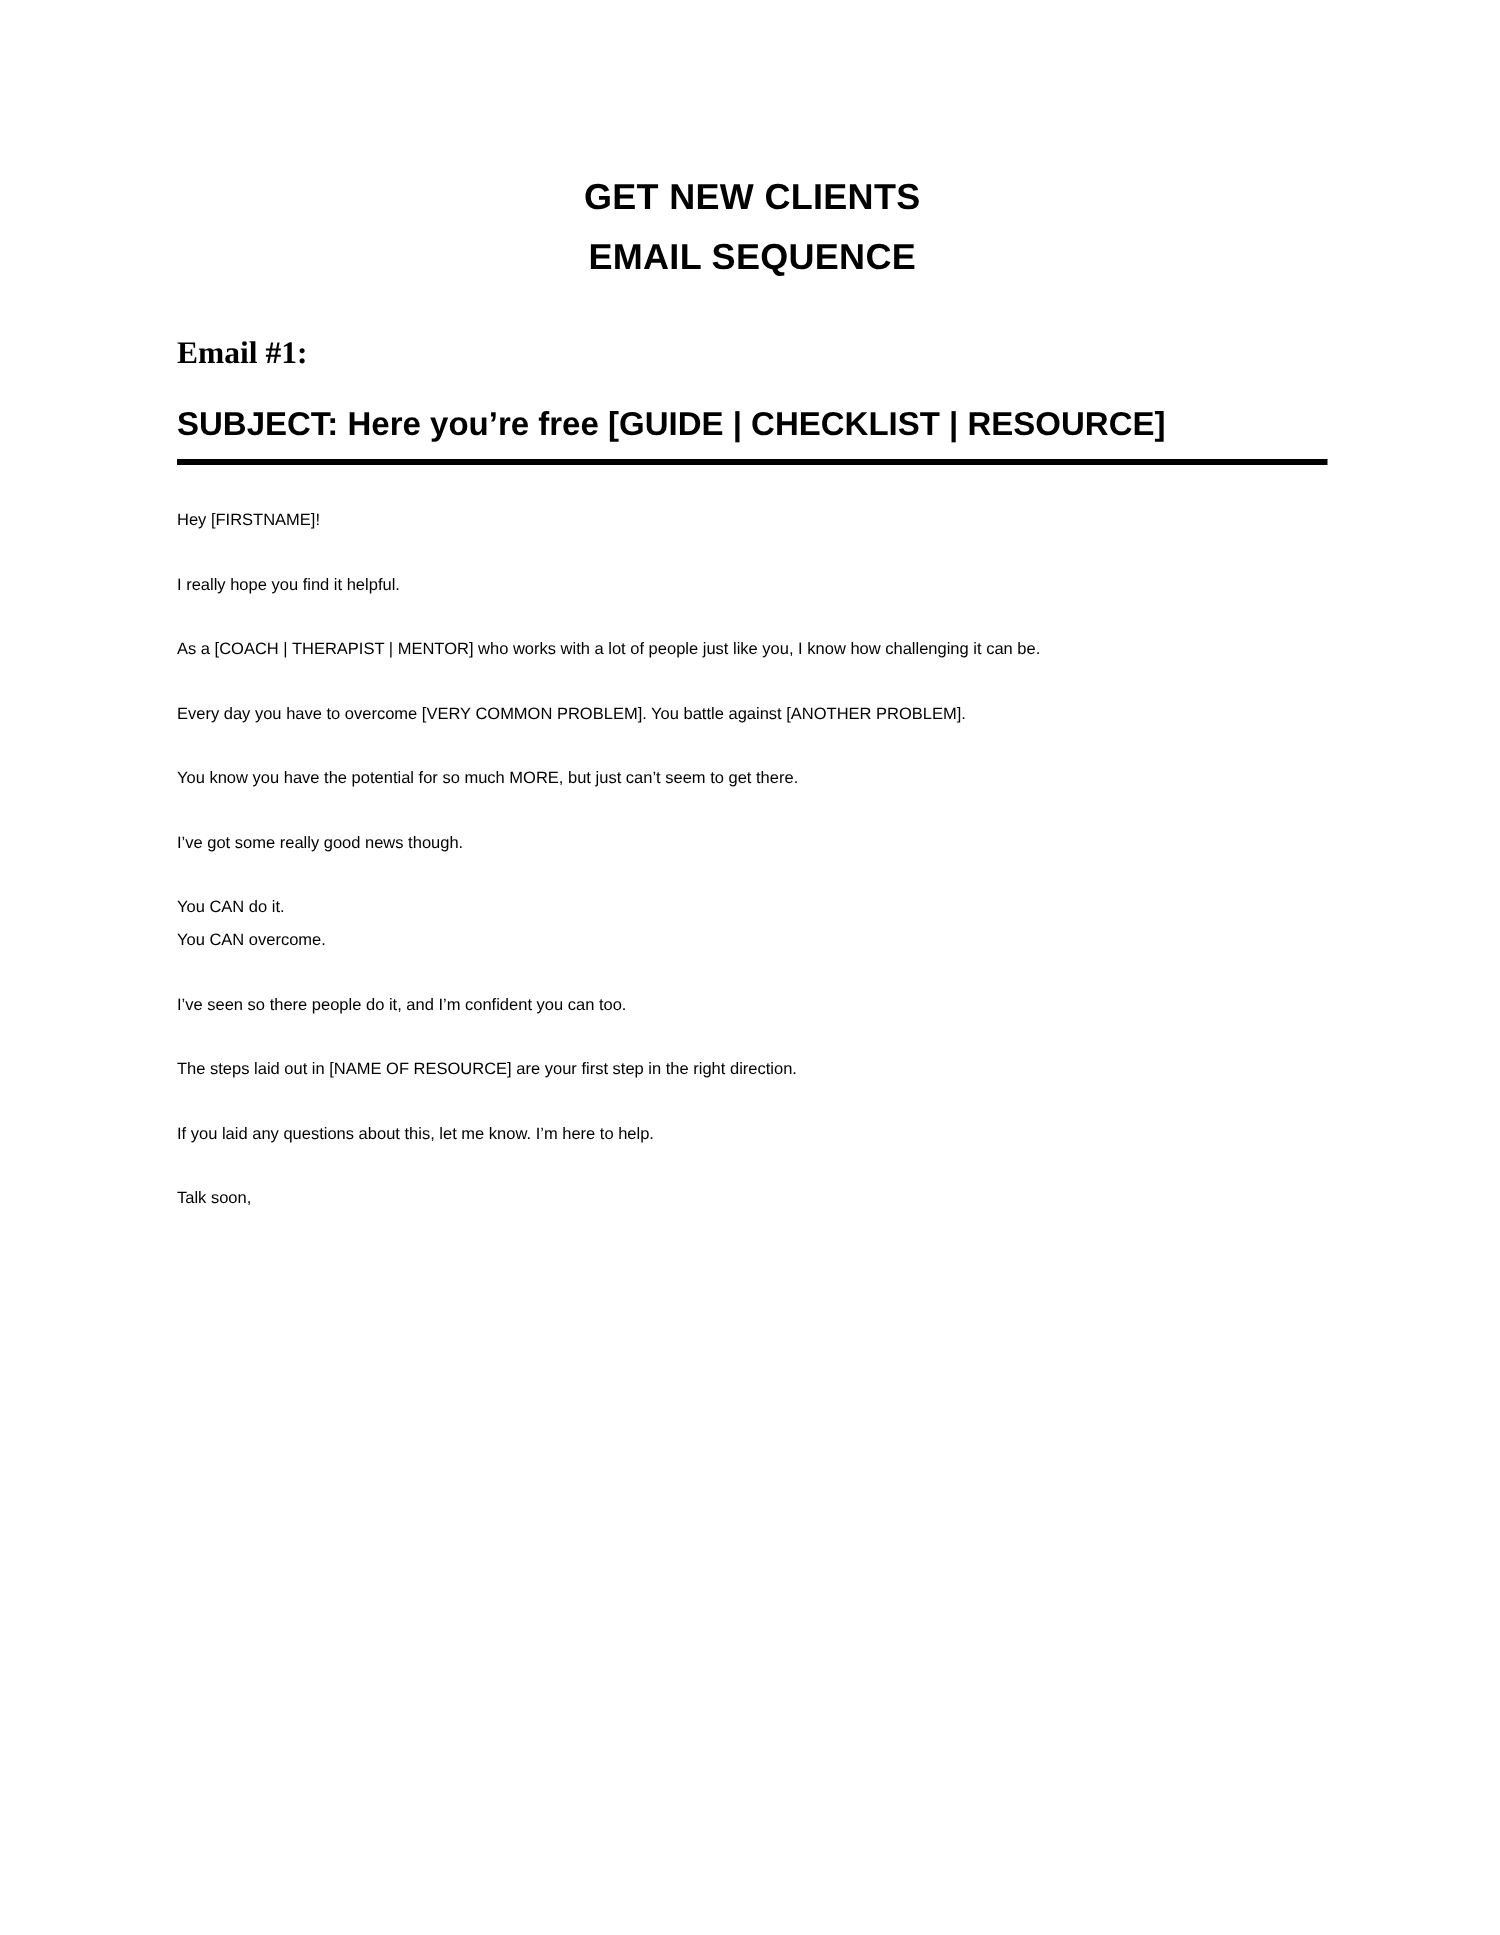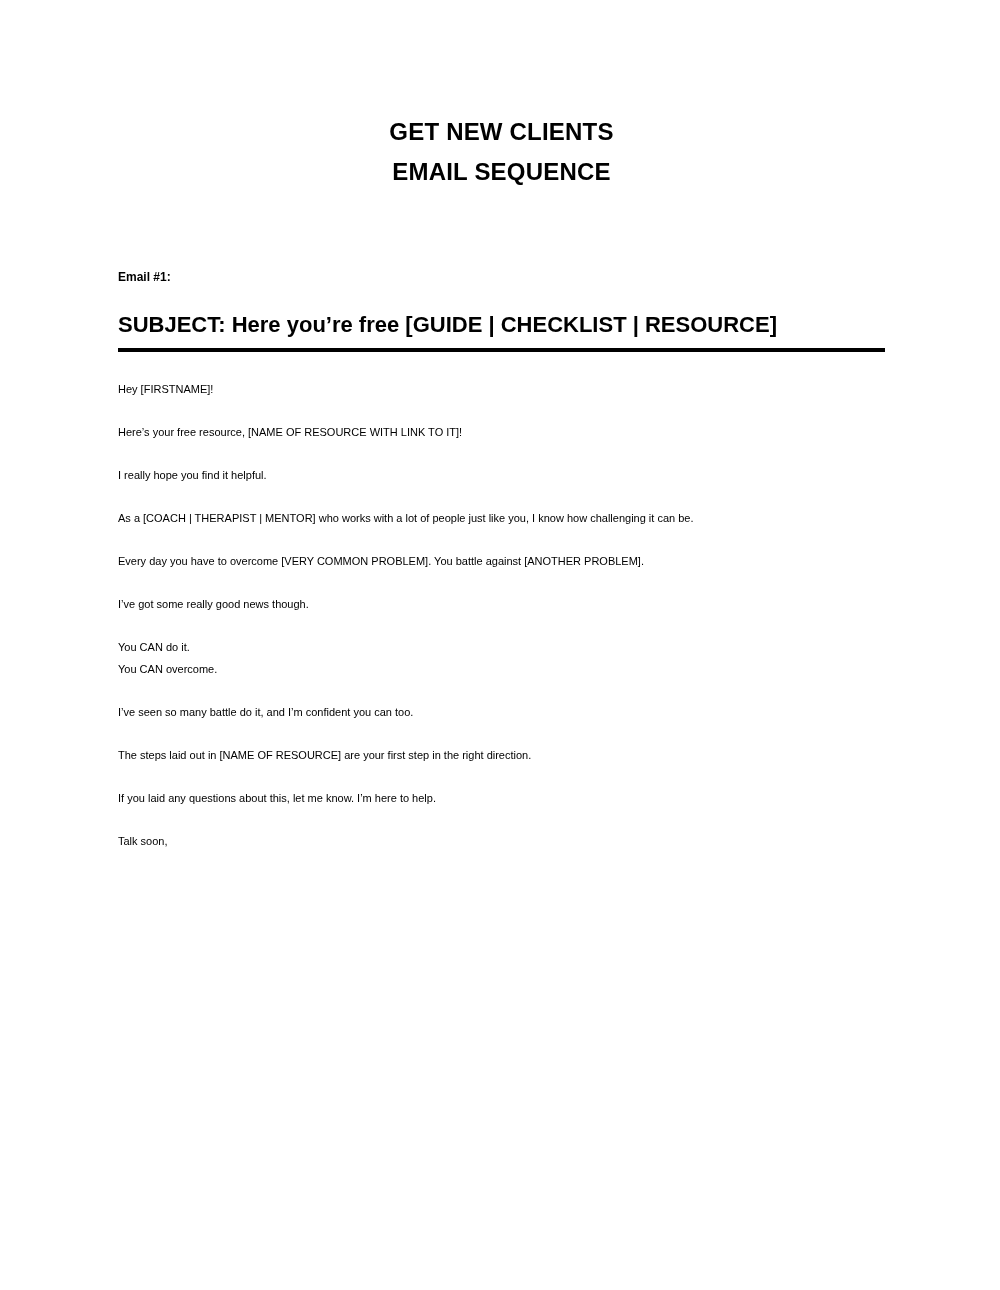--- a/index.html
+++ b/index.html
@@ -25,24 +25,25 @@
     padding-top: 112px;
     text-align: center;
     font-size: 24px;
     font-weight: bold;
     letter-spacing: 0.2px;
   }
   .doc-title .title-line {
     line-height: 40px;
   }
   .email-label {
-    margin-top: 74px;
-    font-size: 12px;
+    margin-top: 32px;
+    font-size: 21px;
     font-weight: bold;
     line-height: 22px;
+    font-family: Liberation Serif, serif;
   }
   .subject-line {
     margin-top: 26px;
     font-size: 22px;
     font-weight: bold;
     line-height: 22px;
   }
   .divider-rule {
     margin-top: 12px;
     height: 4px;
@@ -72,27 +73,27 @@
     </div>
 
     <div class="email-label">Email #1:</div>
 
     <div class="subject-line">SUBJECT: Here you’re free [GUIDE | CHECKLIST | RESOURCE]</div>
 
     <div class="divider-rule"></div>
 
     <div class="email-body">
       <p>Hey [FIRSTNAME]!</p>
-      <p>Here’s your free resource, [NAME OF RESOURCE WITH LINK TO IT]!</p>
       <p>I really hope you find it helpful.</p>
       <p>As a [COACH | THERAPIST | MENTOR] who works with a lot of people just like you, I know how challenging it can be.</p>
       <p>Every day you have to overcome [VERY COMMON PROBLEM]. You battle against [ANOTHER PROBLEM].</p>
+      <p>You know you have the potential for so much MORE, but just can’t seem to get there.</p>
       <p>I’ve got some really good news though.</p>
       <p>You CAN do it.
 You CAN overcome.</p>
-      <p>I’ve seen so many battle do it, and I’m confident you can too.</p>
+      <p>I’ve seen so there people do it, and I’m confident you can too.</p>
       <p>The steps laid out in [NAME OF RESOURCE] are your first step in the right direction.</p>
       <p>If you laid any questions about this, let me know. I’m here to help.</p>
       <p>Talk soon,</p>
     </div>
 
   </div>
 </div>
 
 </body></html>

